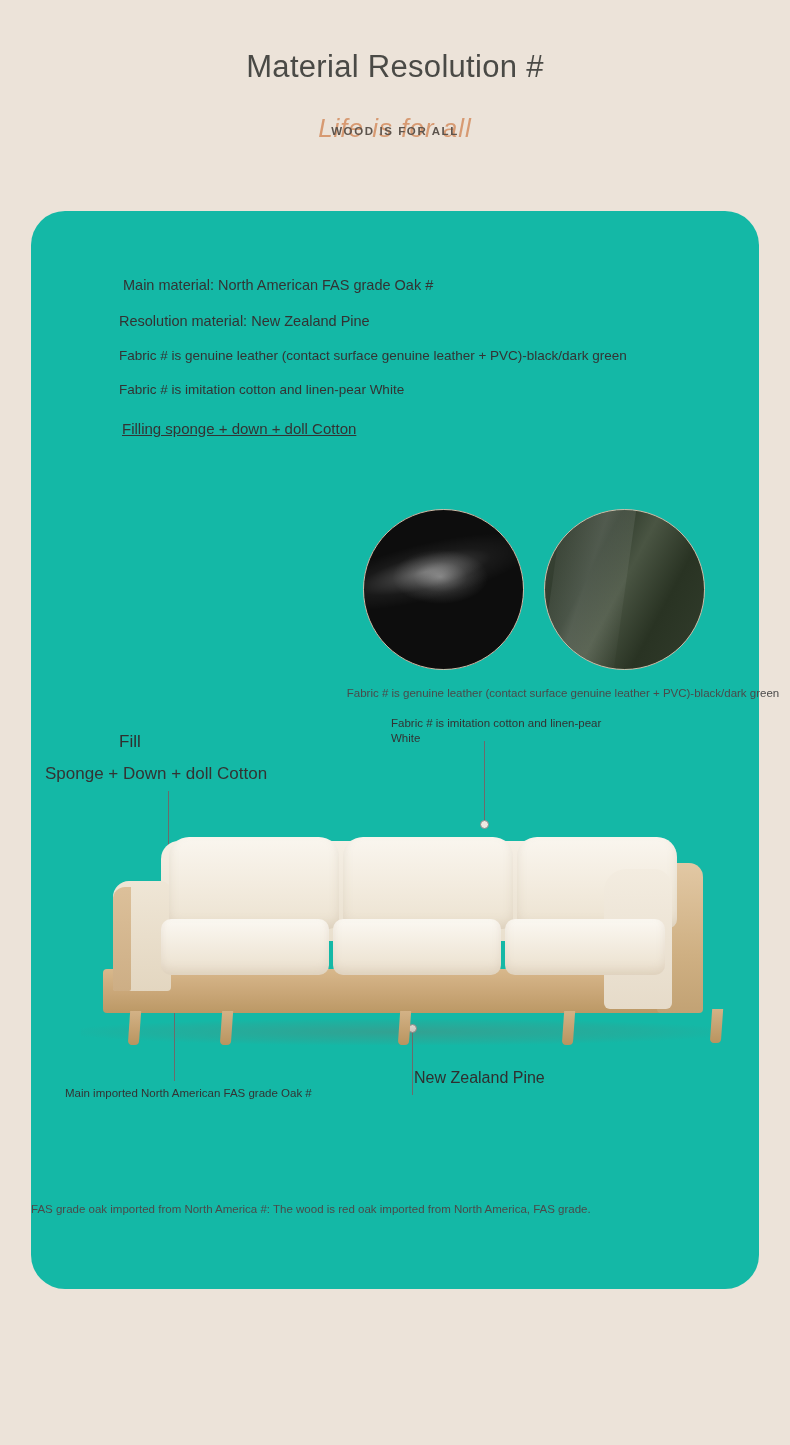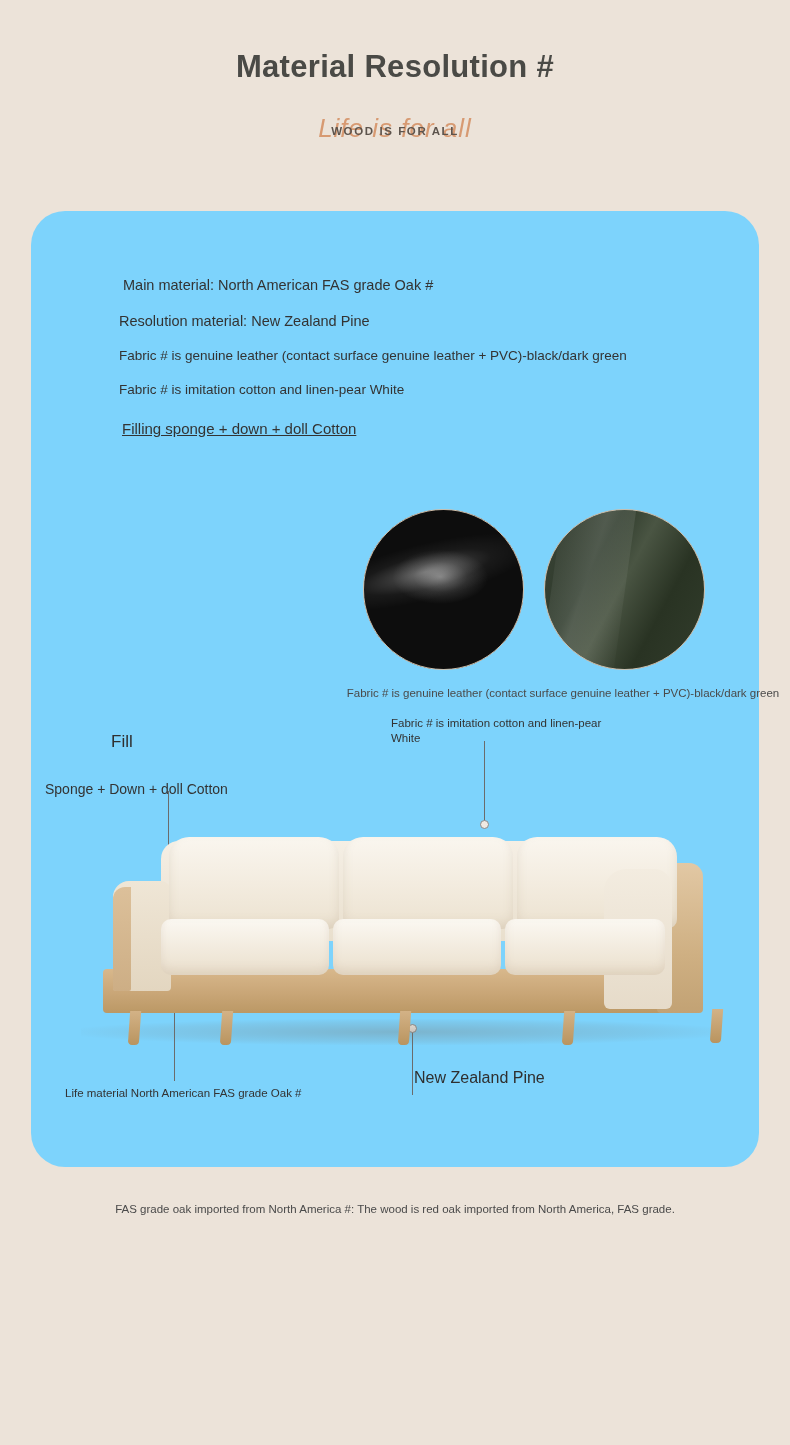--- a/index.html
+++ b/index.html
@@ -16,21 +16,21 @@
     position: relative;
   }
 
   
   .header {
     padding-top: 48px;
     text-align: center;
   }
   .header-title {
     font-size: 31px;
-    font-weight: bold;
+    font-weight: normal;
     color: #4a4a46;
     letter-spacing: 0.3px;
     line-height: 1.2;
   }
   .brand-wrap {
     margin-top: 24px;
     position: relative;
     height: 46px;
   }
   .brand-script {
@@ -54,22 +54,22 @@
     letter-spacing: 1.6px;
     color: #5d544d;
   }
 
   
   .card {
     position: absolute;
     left: 31px;
     top: 211px;
     width: 728px;
-    height: 956px;
-    background: #7dd3fc;
+    height: 1078px;
+    background: #14b8a6;
     border-radius: 34px;
   }
 
   
   .specs {
     position: absolute;
     left: 58px;
     top: 65px;
     width: 600px;
   }
@@ -140,29 +140,29 @@
     color: #4a4a4a;
     text-align: center;
   }
 
   
   .callout {
     position: absolute;
     color: #333;
   }
   .callout-fill-title {
-    left: 80px;
+    left: 88px;
     top: 521px;
     font-size: 17px;
     color: #2f2f2f;
   }
   .callout-fill-sub {
     left: 14px;
-    top: 570px;
-    font-size: 14px;
+    top: 553px;
+    font-size: 17px;
   }
   .callout-cotton {
     left: 360px;
     top: 505px;
     font-size: 11.5px;
     line-height: 1.3;
     width: 230px;
   }
   .callout-oak {
     left: 34px;
@@ -177,21 +177,20 @@
     font-size: 16px;
     color: #2f2f2f;
     text-align: right;
   }
 
   .footnote {
     position: absolute;
     left: 0;
     right: 0;
     top: 992px;
-    text-align: center;
     font-size: 11.5px;
     color: #4a4a4a;
   }
 
   
   .leader {
     position: absolute;
     background: #6b6b6b;
   }
   .leader-v { width: 1px; }
@@ -337,21 +336,21 @@
     <div class="swatch swatch-black"></div>
     <div class="swatch swatch-green"></div>
     <div class="swatch-caption">Fabric # is genuine leather (contact surface genuine leather + PVC)-black/dark green</div>
   </div>
 
   <div class="callout callout-fill-title">Fill</div>
   <div class="callout callout-fill-sub">Sponge + Down + doll Cotton</div>
 
   <div class="callout callout-cotton">Fabric # is imitation cotton and linen-pear White</div>
 
-  <div class="callout callout-oak">Life material North American FAS grade Oak #</div>
+  <div class="callout callout-oak">Main imported North American FAS grade Oak #</div>
 
   <div class="callout callout-pine">New Zealand Pine</div>
 
   <div class="leader leader-v" style="left:137px; top:580px; height:200px;"></div>
   <div class="dot" style="left:133px; top:779px;"></div>
 
   <div class="leader leader-v" style="left:453px; top:530px; height:80px;"></div>
   <div class="dot" style="left:449px; top:609px;"></div>
 
   <div class="leader leader-v" style="left:143px; top:785px; height:85px;"></div>

